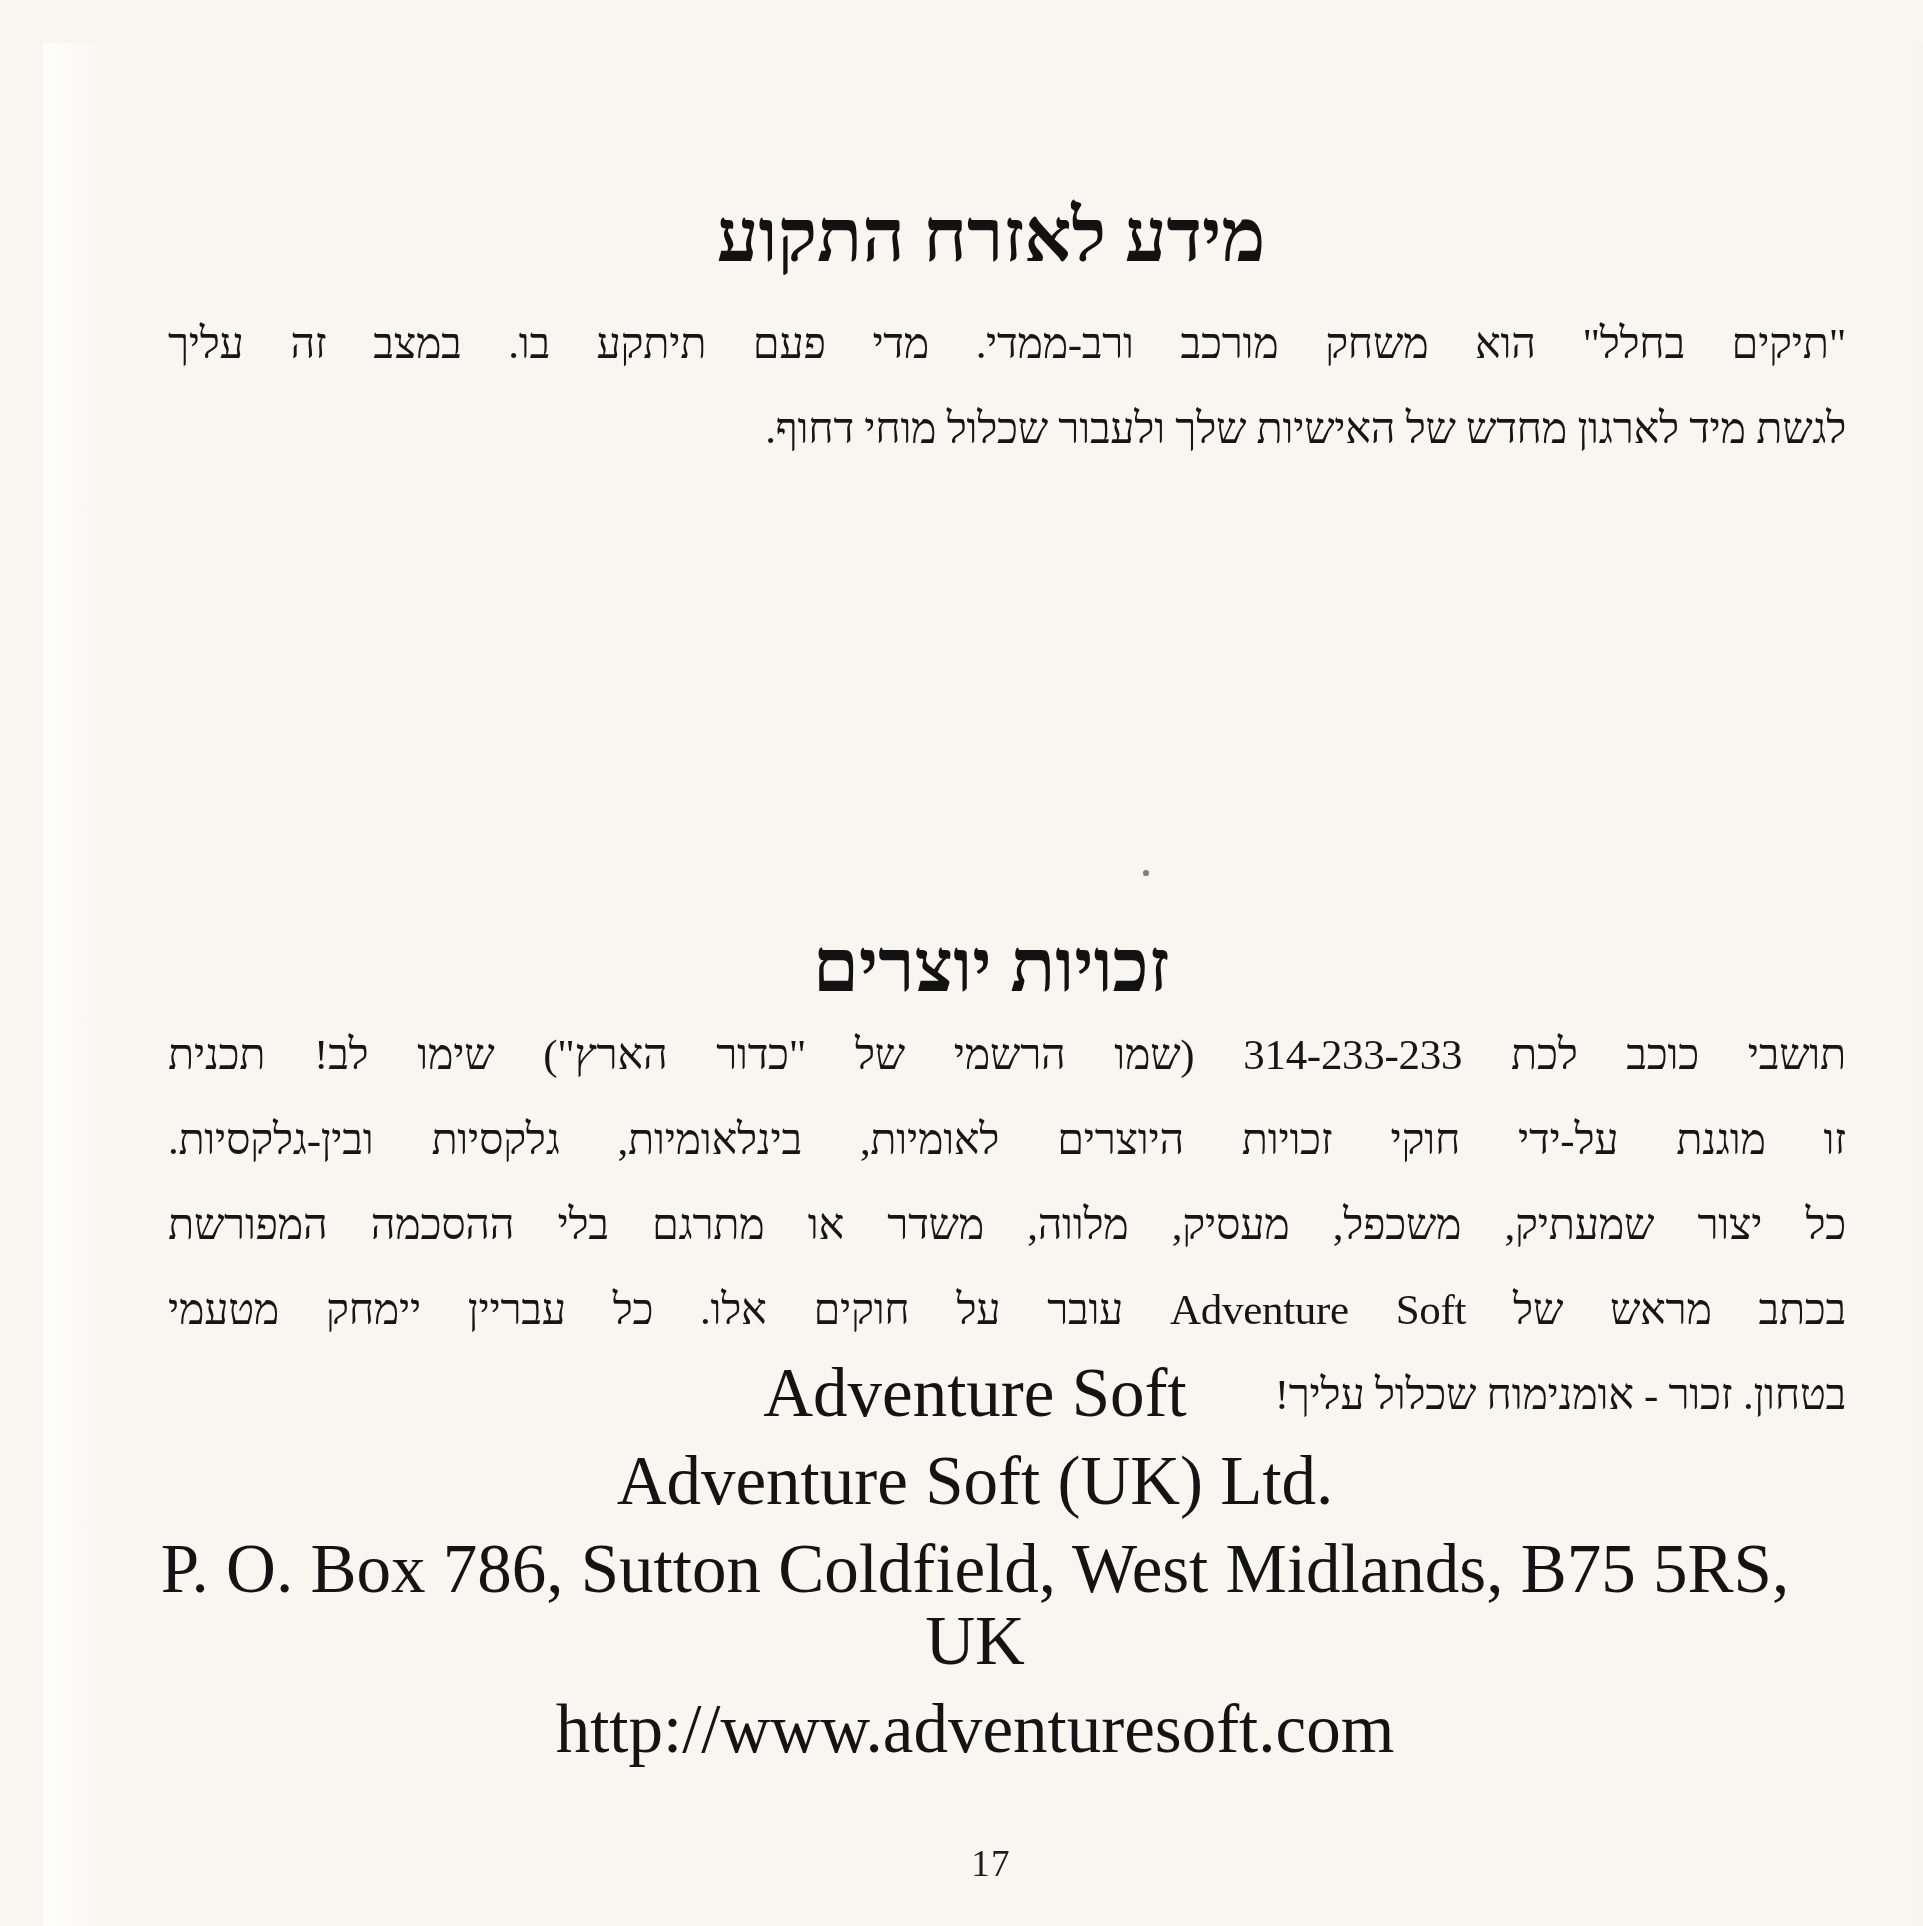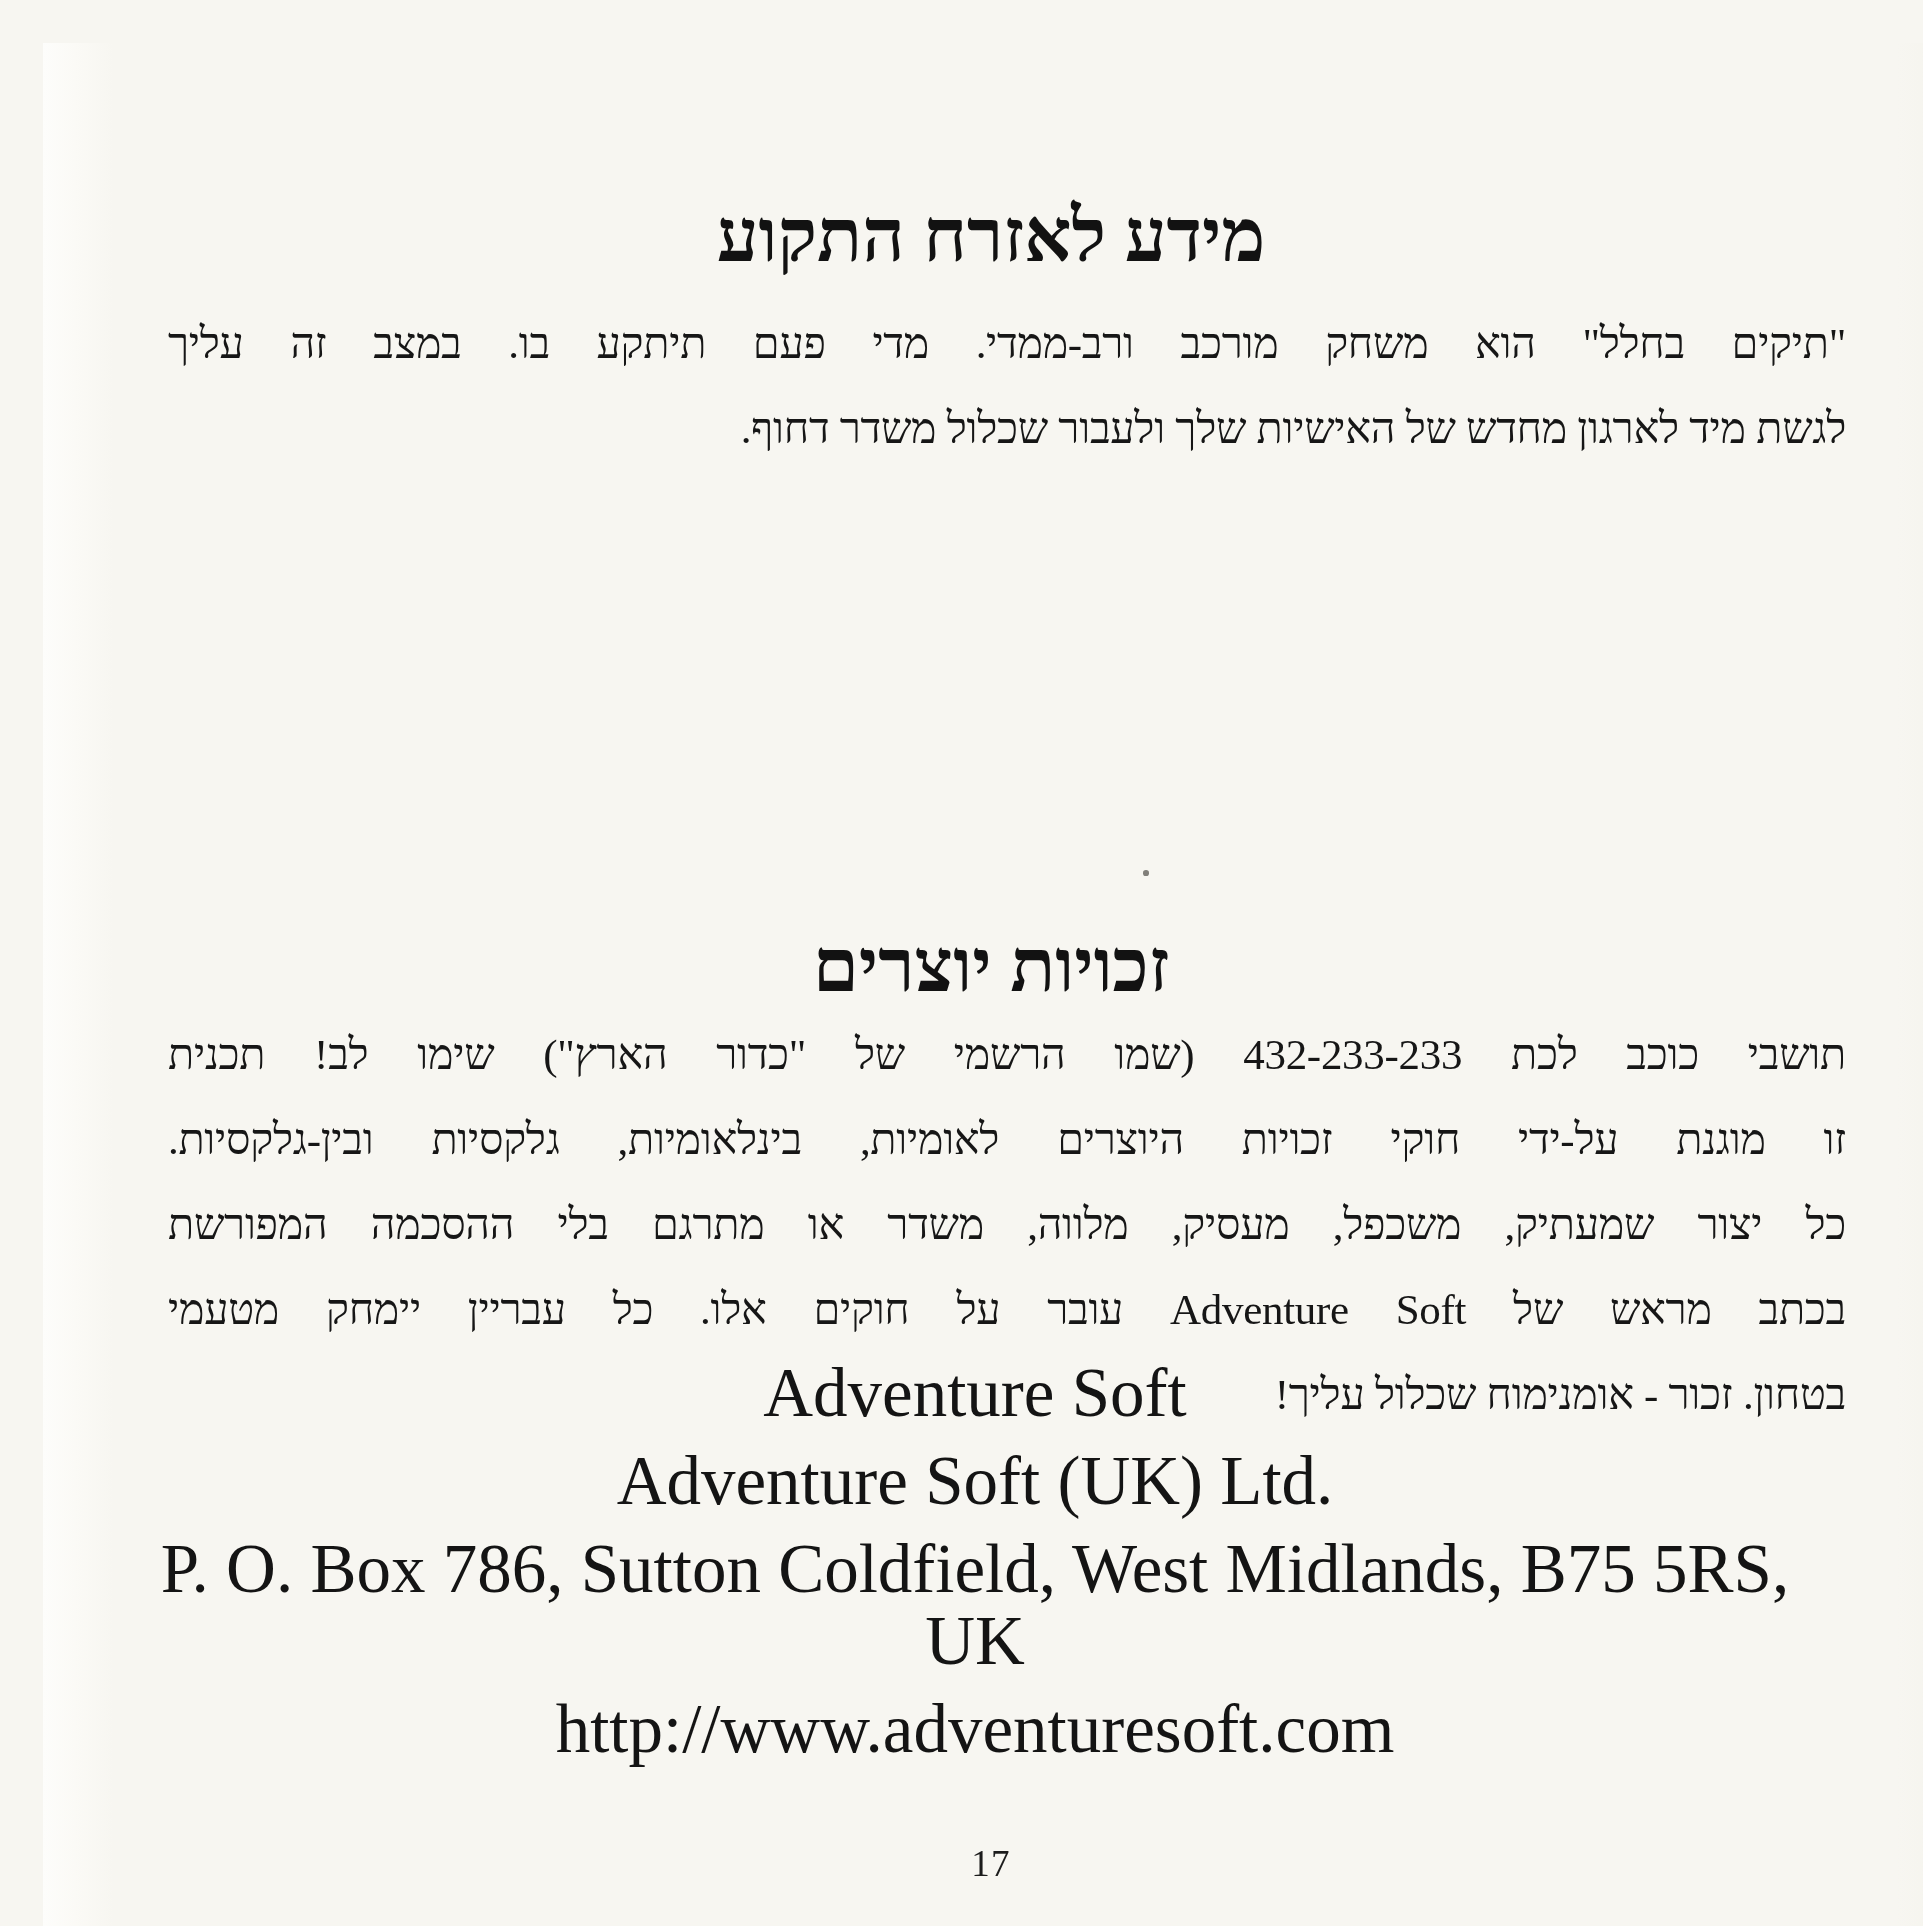--- a/index.html
+++ b/index.html
@@ -79,29 +79,29 @@
 </style>
 </head>
 <body>
 
 <div class="page">
 
   <h1 class="sec-title" id="info-title">מידע לאזרח התקוע</h1>
 
   <div class="para" id="info-para">
     <div class="pline">"תיקים בחלל" הוא משחק מורכב ורב-ממדי. מדי פעם תיתקע בו. במצב זה עליך</div>
-    <div class="pline last">לגשת מיד לארגון מחדש של האישיות שלך ולעבור שכלול משדר דחוף.</div>
+    <div class="pline last">לגשת מיד לארגון מחדש של האישיות שלך ולעבור שכלול מוחי דחוף.</div>
   </div>
 
   <div class="speck"></div>
 
   <h2 class="sec-title" id="copyright-title">זכויות יוצרים</h2>
 
   <div class="para" id="copyright-para">
-    <div class="pline">תושבי כוכב לכת 432-233-233 (שמו הרשמי של "כדור הארץ") שימו לב! תכנית</div>
+    <div class="pline">תושבי כוכב לכת 314-233-233 (שמו הרשמי של "כדור הארץ") שימו לב! תכנית</div>
     <div class="pline">זו מוגנת על-ידי חוקי זכויות היוצרים לאומיות, בינלאומיות, גלקסיות ובין-גלקסיות.</div>
     <div class="pline">כל יצור שמעתיק, משכפל, מעסיק, מלווה, משדר או מתרגם בלי ההסכמה המפורשת</div>
     <div class="pline">בכתב מראש של Adventure Soft עובר על חוקים אלו. כל עבריין יימחק מטעמי</div>
     <div class="pline last">בטחון. זכור - אומנימוח שכלול עליך!</div>
   </div>
 
   <div class="address">
     <div class="aline">Adventure Soft</div>
     <div class="aline">Adventure Soft (UK) Ltd.</div>
     <div class="aline">P. O. Box 786, Sutton Coldfield, West Midlands, B75 5RS, UK</div>

